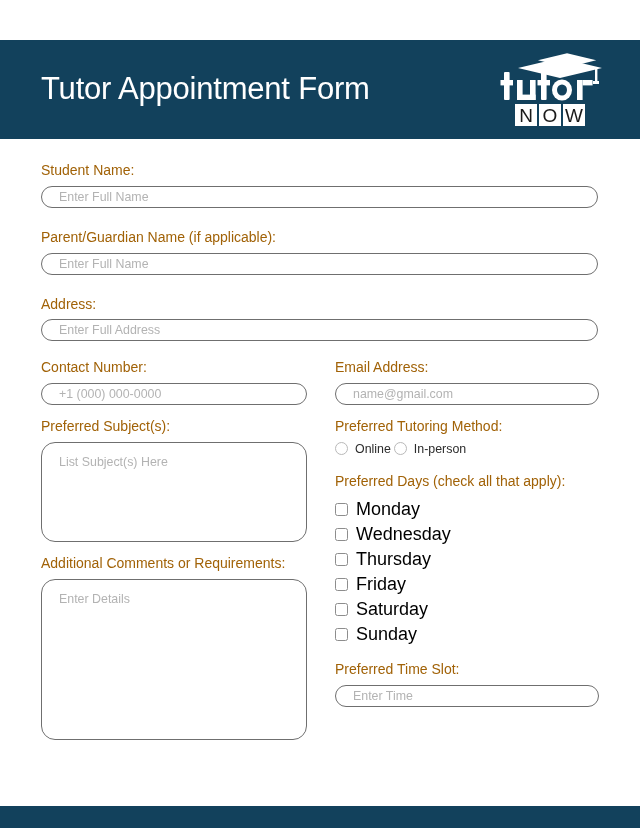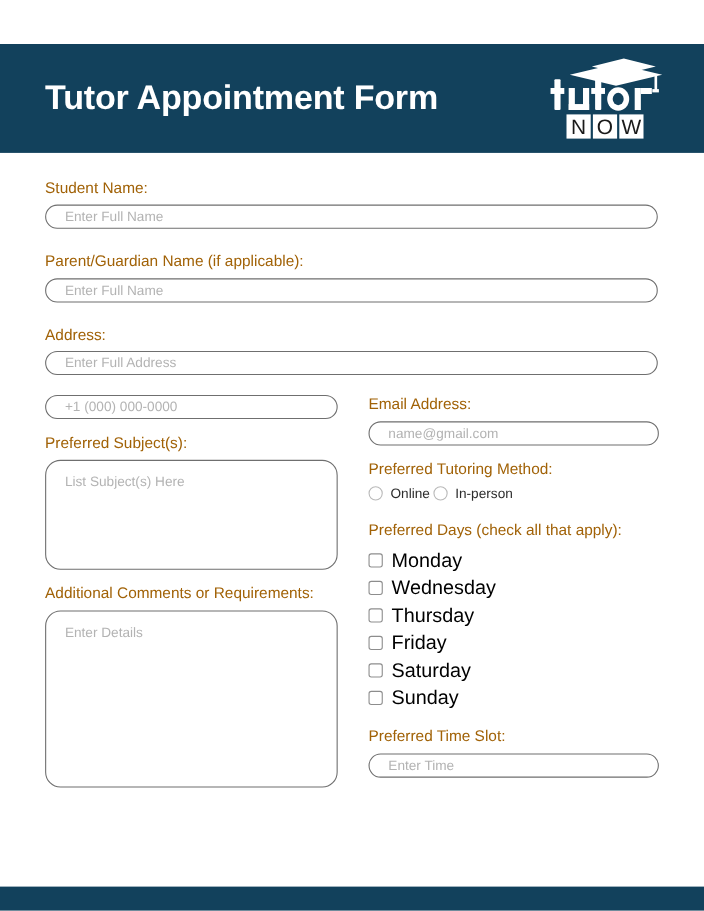--- a/index.html
+++ b/index.html
@@ -32,21 +32,21 @@
     background: #12415c;
     display: flex;
     align-items: center;
     justify-content: space-between;
     box-sizing: border-box;
     padding: 0 38px 0 41px;
   }
   .header-title {
     color: #ffffff;
     font-size: 31px;
-    font-weight: bold;
+    font-weight: normal;
     letter-spacing: -0.2px;
     line-height: 1.05;
     white-space: nowrap;
   }
 
   
   .logo {
     position: relative;
     width: 102px;
     height: 76px;
@@ -241,20 +241,21 @@
       <div class="pill">Enter Full Address</div>
     </div>
 
     <div class="gap-18"></div>
 
     <div class="cols">
 
       <div class="col-left">
 
         <div>
+          <div class="field-label">Contact Number:</div>
           <div class="pill">+1 (000) 000-0000</div>
         </div>
 
         <div>
           <div class="field-label label-mt-20">Preferred Subject(s):</div>
           <div class="boxarea subject-area">List Subject(s) Here</div>
         </div>
 
         <div>
           <div class="field-label label-mt-20">Additional Comments or Requirements:</div>

